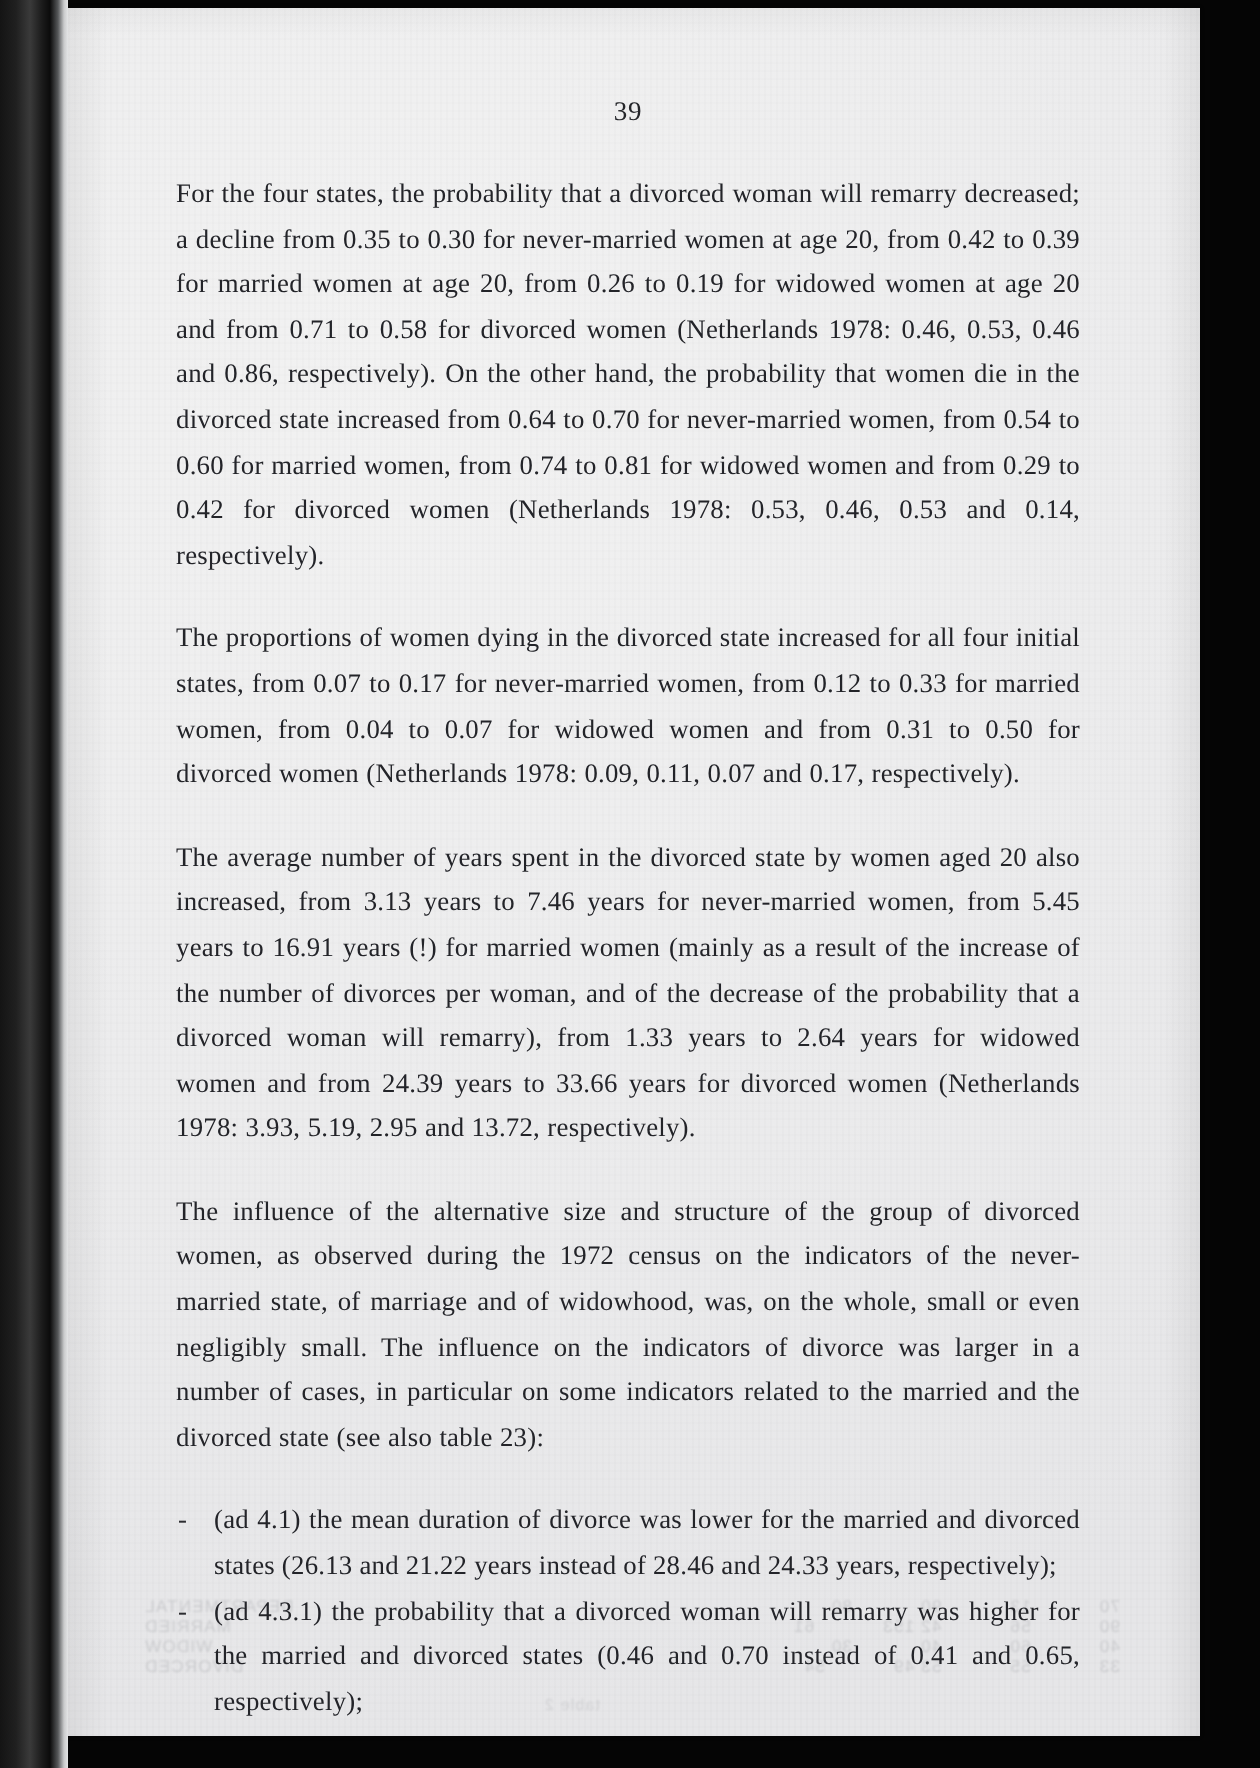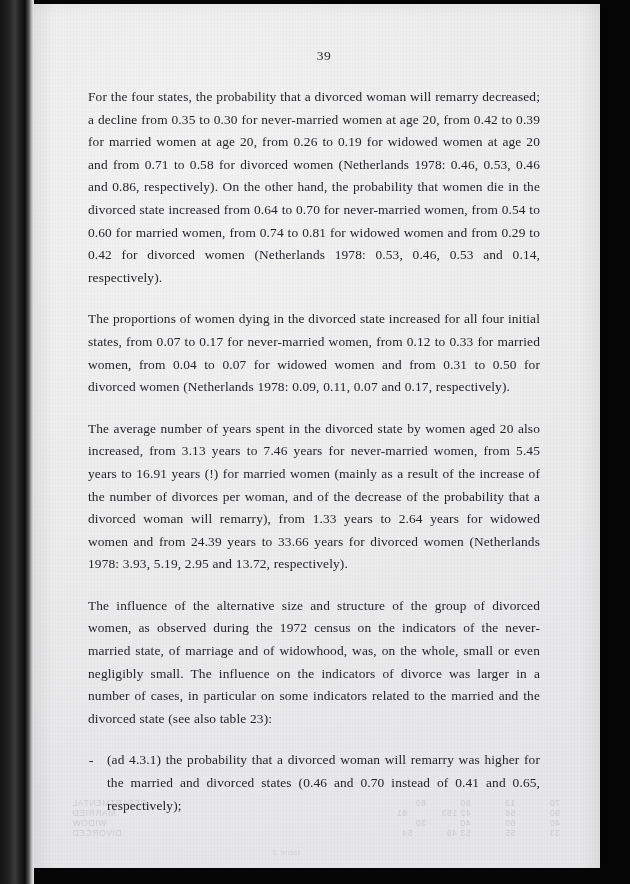--- a/index.html
+++ b/index.html
@@ -82,21 +82,21 @@
     position: absolute;
     left: 60px;          
     top: 0;
     width: 452px;        
     z-index: 2;
   }
 
   #folio {
     position: absolute;
     top: 44px;
-    left: 10px;
+    left: 0;
     width: 452px;
     text-align: center;
     font-size: 13.5px;
     color: #25262a;
     letter-spacing: .4px;
   }
 
   #body-text {
     position: absolute;
     top: 82px;
@@ -230,20 +230,21 @@
 
         <p class="para">The proportions of women dying in the divorced state increased for all four initial states, from 0.07 to 0.17 for never-married women, from 0.12 to 0.33 for married women, from 0.04 to 0.07 for widowed women and from 0.31 to 0.50 for divorced women (Netherlands 1978: 0.09, 0.11, 0.07 and 0.17, respectively).</p>
 
         <p class="para">The average number of years spent in the divorced state by women aged 20 also increased, from 3.13 years to 7.46 years for never-married women, from 5.45 years to 16.91 years (!) for married women (mainly as a result of the increase of the number of divorces per woman, and of the decrease of the probability that a divorced woman will remarry), from 1.33 years to 2.64 years for widowed women and from 24.39 years to 33.66 years for divorced women (Netherlands 1978: 3.93, 5.19, 2.95 and 13.72, respectively).</p>
 
         <p class="para">The influence of the alternative size and structure of the group of divorced women, as observed during the 1972 census on the indicators of the never-married state, of marriage and of widowhood, was, on the whole, small or even negligibly small. The influence on the indicators of divorce was larger in a number of cases, in particular on some indicators related to the married and the divorced state (see also table 23):</p>
 
         <ul class="bullets">
           <li>
             <span class="dash">-</span>
+            <span>(ad 4.1) the mean duration of divorce was lower for the married and divorced states (26.13 and 21.22 years instead of 28.46 and 24.33 years, respectively);</span>
           </li>
           <li>
             <span class="dash">-</span>
             <span>(ad 4.3.1) the probability that a divorced woman will remarry was higher for the married and divorced states (0.46 and 0.70 instead of 0.41 and 0.65, respectively);</span>
           </li>
 
         </ul>
 
       </div>
     </div>

